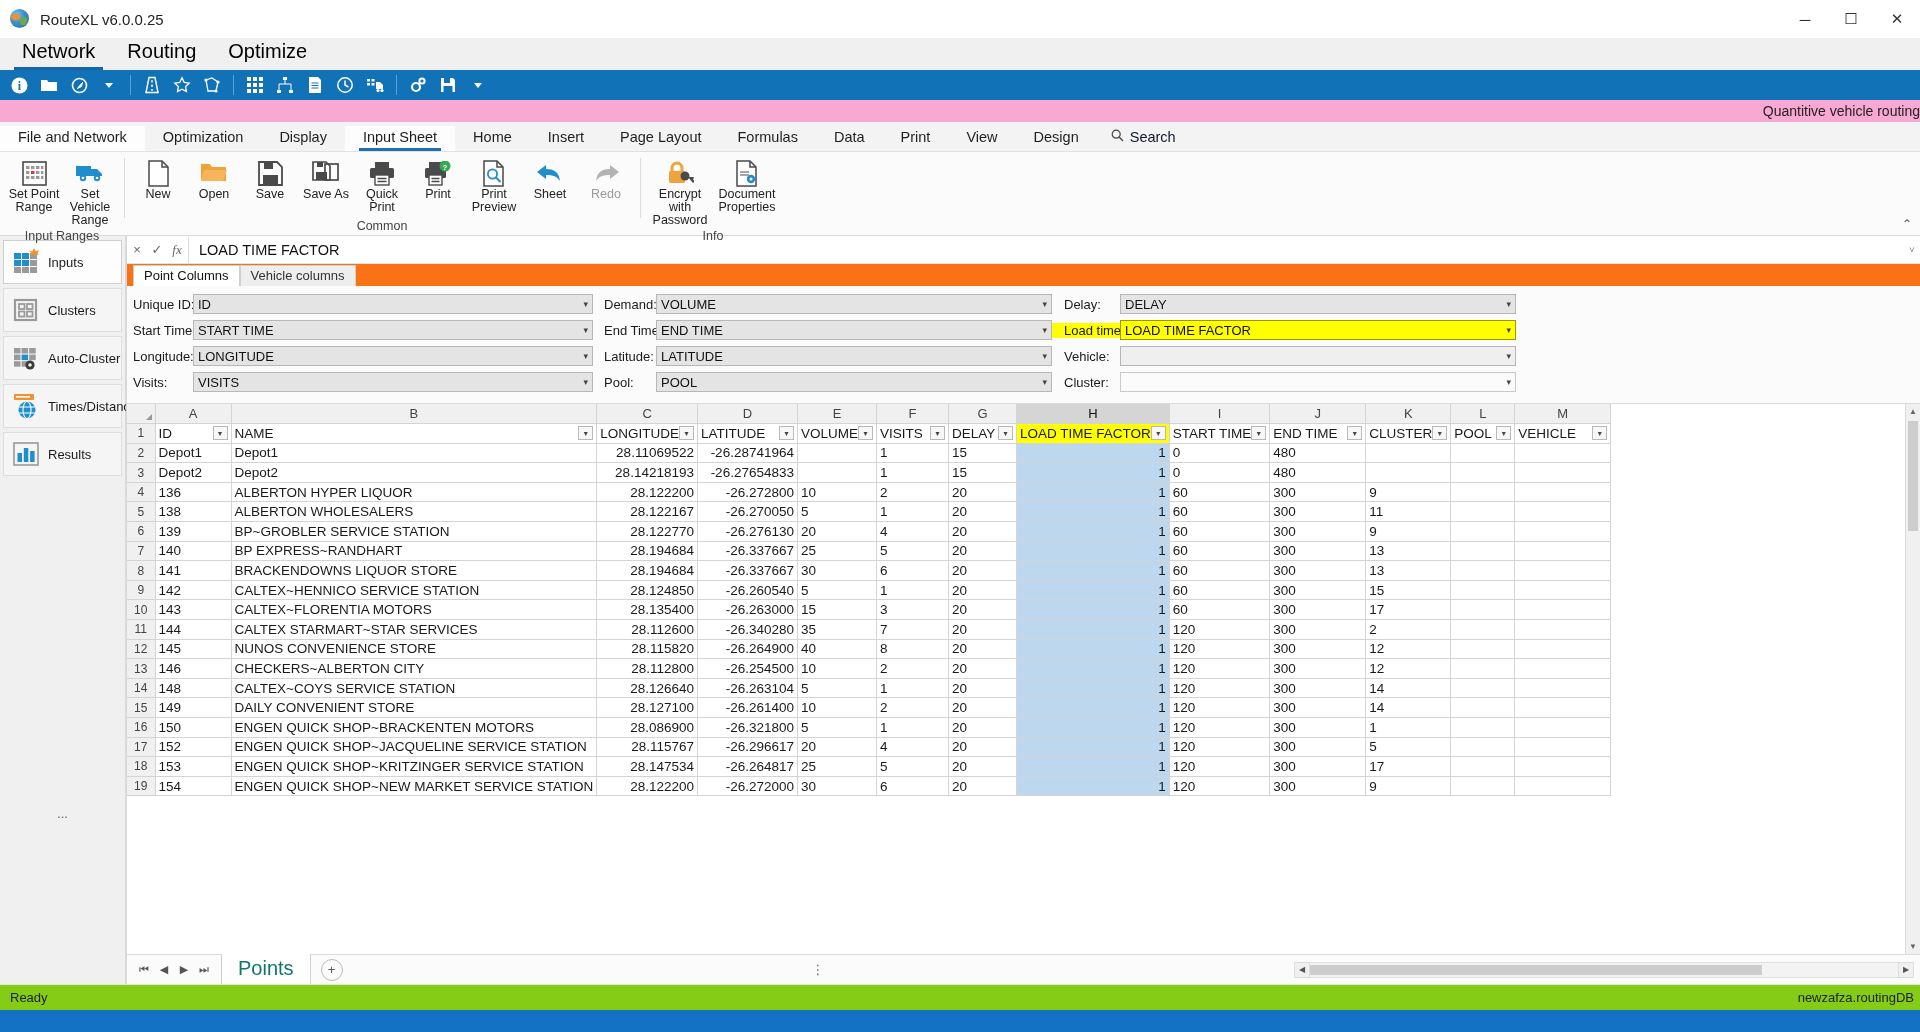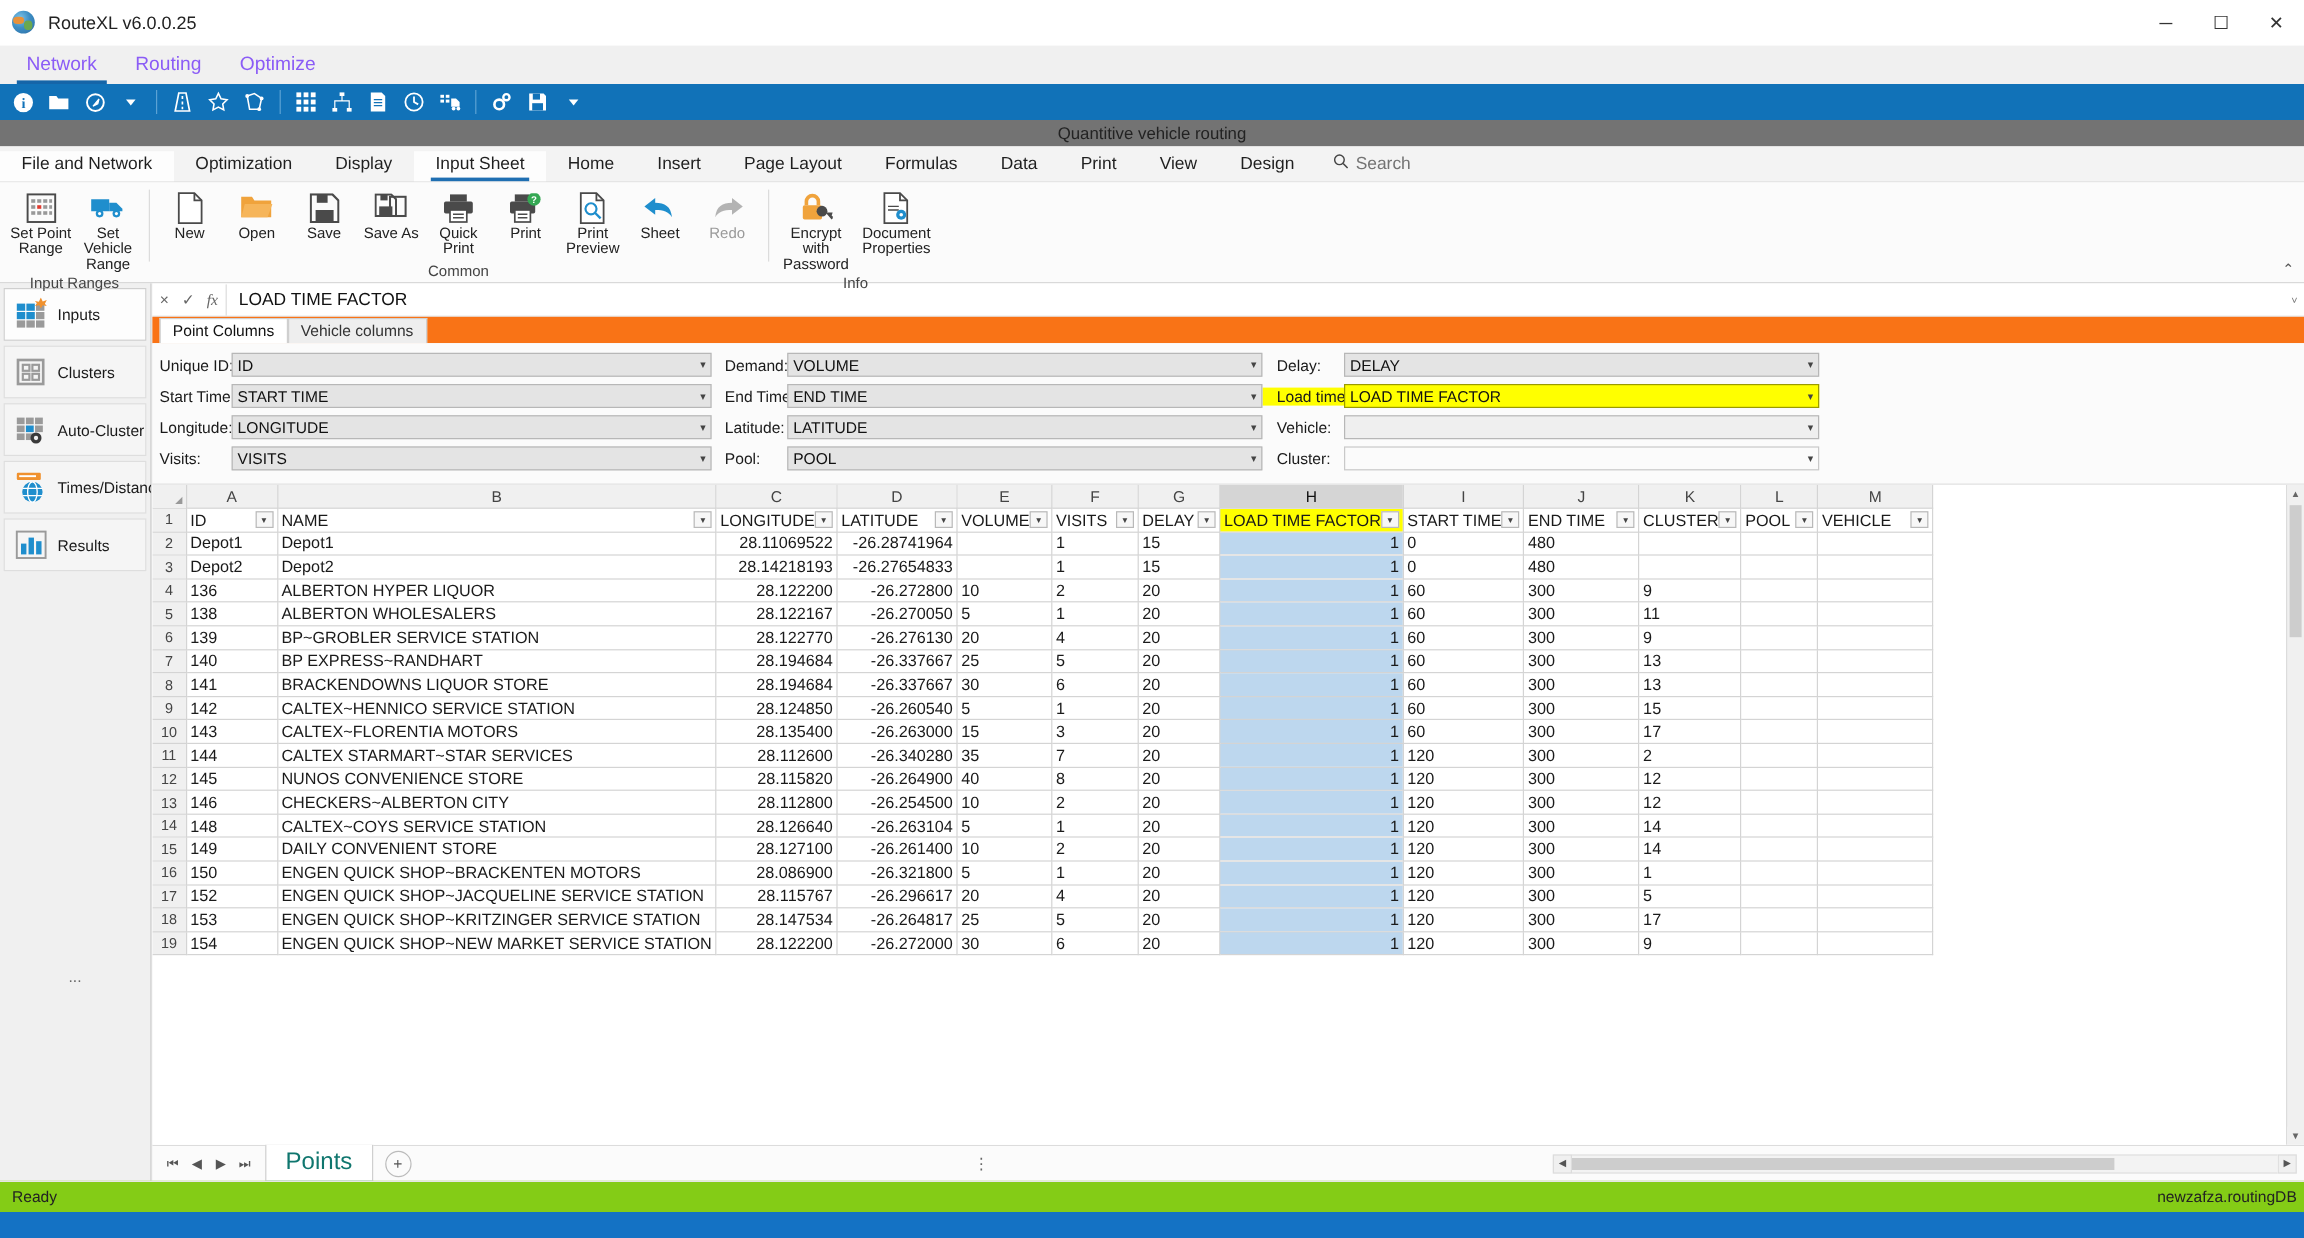--- a/index.html
+++ b/index.html
@@ -19,39 +19,39 @@
   .globe { width:19px; height:19px; border-radius:50%;
            background:radial-gradient(circle at 35% 32%, #7fc4e8 0%, #3d8ec4 45%, #2b6ca3 100%); position:relative; overflow:hidden;}
   .globe:before { content:""; position:absolute; width:9px;height:6px; background:#e8913a; border-radius:40%; left:1px; top:5px;}
   .globe:after { content:""; position:absolute; width:7px;height:8px; background:#6aa84f; border-radius:45%; left:10px; top:8px;}
   .tb-title { font-size:15px; color:#222; }
   .tb-buttons { margin-left:auto; display:flex; height:38px; }
   .tb-btn { width:46px; height:38px; display:flex; align-items:center; justify-content:center; color:#333; font-size:15px; }
 
   
   .menubar { height:32px; background:#f0f0f0; display:flex; align-items:flex-end; flex:0 0 32px; padding-left:6px; }
-  .menu-item { padding:4px 16px 7px 16px; font-size:16px; color:#8b5cf6; position:relative; }
+  .menu-item { padding:4px 16px 7px 16px; font-size:20px; color:#000000; position:relative; }
   .menu-item.active:after { content:""; position:absolute; left:8px; right:8px; bottom:0; height:3px; background:#1565a8; }
 
   
   .toolbar { height:30px; background:#1172b8; display:flex; align-items:center; flex:0 0 30px; padding-left:4px; }
   .tool { width:26px; height:26px; display:flex; align-items:center; justify-content:center; margin:0 2px; color:#fff; }
   .tool svg { display:block; }
   .tsep { width:1px; height:20px; background:#5ba2d4; margin:0 6px; }
   .caret-d { width:0;height:0;border-left:4px solid transparent;border-right:4px solid transparent;border-top:5px solid #fff; }
 
   
-  .docband { height:22px; background:#737373; display:flex; align-items:center; justify-content:center; flex:0 0 22px; font-size:14px; color:#222; }
+  .docband { height:22px; background:#f9a8d4; display:flex; align-items:center; justify-content:flex-end; flex:0 0 22px; font-size:14px; color:#222; }
 
   
   .ribtabs { height:30px; background:#f3f3f3; display:flex; align-items:flex-end; flex:0 0 30px; border-bottom:1px solid #e1e1e1; }
   .rtab { padding:3px 18px 6px 18px; font-size:14.5px; color:#1f1f1f; position:relative; white-space:nowrap; }
   .rtab.sel { background:#fdfdfd; }
   .rtab.sel:after { content:""; position:absolute; left:14px; right:14px; bottom:0; height:3px; background:#1f6fb2; }
-  .rsearch { display:flex; align-items:center; gap:6px; padding:3px 10px 6px 14px; font-size:14.5px; color:#737373;}
+  .rsearch { display:flex; align-items:center; gap:6px; padding:3px 10px 6px 14px; font-size:14.5px; color:#0f172a;}
 
   
   .ribbon { height:84px; background:#fbfbfb; display:flex; flex:0 0 84px; position:relative; border-bottom:1px solid #d9d9d9;}
   .rgroup { display:flex; flex-direction:column; align-items:center; height:84px; padding:0 6px; position:relative; }
   .rgroup + .rgroup:before { content:""; position:absolute; left:0; top:6px; bottom:18px; width:1px; background:#dcdcdc; }
   .rg-items { display:flex; align-items:flex-start; flex:1; padding-top:5px; }
   .rg-label { font-size:12.5px; color:#444; height:18px; line-height:16px; }
   .rbtn { width:56px; display:flex; flex-direction:column; align-items:center; padding:1px 2px; }
   .rbtn.wide { width:60px; }
   .rbtn .ic { height:30px; display:flex; align-items:center; justify-content:center; }

